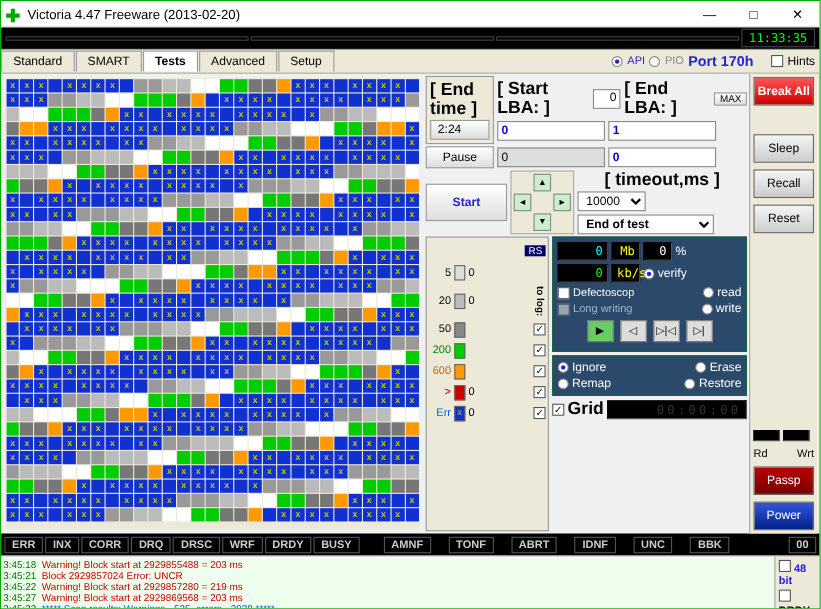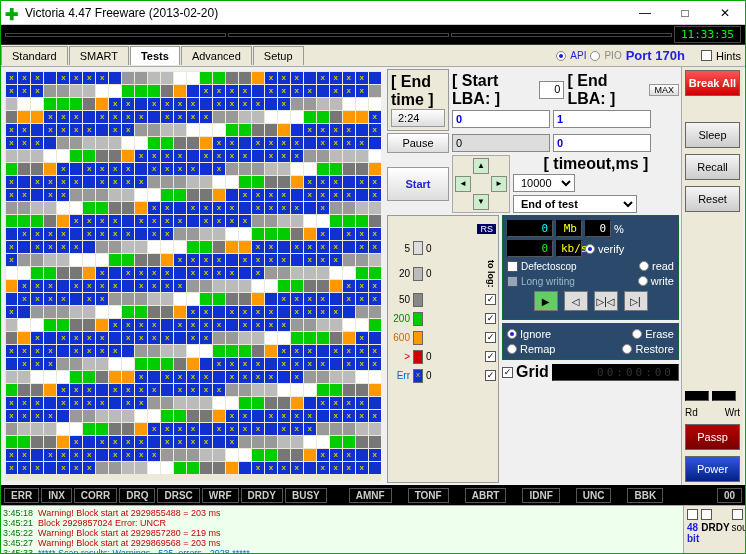--- a/index.html
+++ b/index.html
@@ -60,21 +60,21 @@
 .rbtn { border: 1px solid #666; padding: 6px 2px; font-size: 11px; text-align: center; cursor: pointer; background: linear-gradient(#f5f5f5,#ccc); }
 .rbtn.red { background: linear-gradient(#f55,#c00); color: #fff; font-weight: bold; }
 .rbtn.drk { background: linear-gradient(#b00,#700); color: #fff; }
 .rbtn.blue { background: linear-gradient(#35d,#028); color: #fff; }
 .bottombar { height: 20px; background: #000; display: flex; align-items: center; gap: 2px; padding: 0 3px; }
 .flag { border: 1px solid #555; color: #ccc; font-size: 10px; padding: 1px 6px; background: #000; font-weight: bold; }
 .logarea { height: 48px; display: flex; border-top: 1px solid #aaa; }
 .logtext { flex: 1; background: #efe; font-size: 9px; font-family: monospace; padding: 2px; overflow: hidden; line-height: 10px; }
 .logtext .warn { color: #c00; }
 .logtext .res { color: #06c; }
-.logside { width: 62px; background: #ece9d8; padding: 3px; font-size: 10px; display: flex; flex-direction: row; gap: 2px; border-left: 1px solid #aaa; }
+.logside { width: 41px; background: #ece9d8; padding: 3px; font-size: 10px; display: flex; flex-direction: column; gap: 2px; border-left: 1px solid #aaa; }
 .darkpanel { background: #2b4a6b; border: 1px solid #163; padding: 4px; }
 .rdwr { display: flex; gap: 4px; font-size: 10px; }
 </style>
 </head>
 <body>
 
 <div class="titlebar">
   <span class="icon">✚</span>
   <span class="title">Victoria 4.47  Freeware (2013-02-20)</span>
   <span class="winbtn">—</span>
@@ -1094,21 +1094,21 @@
           <input class="inp num" style="width: 98px;" value="1">
         </div>
       </div>
     </div>
     <div class="ctrlrow">
       <button class="btn" style="width:62px">Pause</button>
       <input class="inp" style="width: 98px; background: rgb(221, 221, 221);" value="0">
       <input class="inp num" style="width: 98px;" value="0">
     </div>
     <div class="ctrlrow">
-      <button class="btn big" style="width:62px">Start</button>
+      <button class="btn big" style="width:74px">Start</button>
       <div class="navpad">
         <div class="navbtn nav-u">▲</div>
         <div class="navbtn nav-d">▼</div>
         <div class="navbtn nav-l">◄</div>
         <div class="navbtn nav-r">►</div>
       </div>
       <div style="flex:1">
         <div class="ctrlrow">
           <div style="flex:1">
             <div class="lbl" style="text-align:center">[ timeout,ms ]</div>

